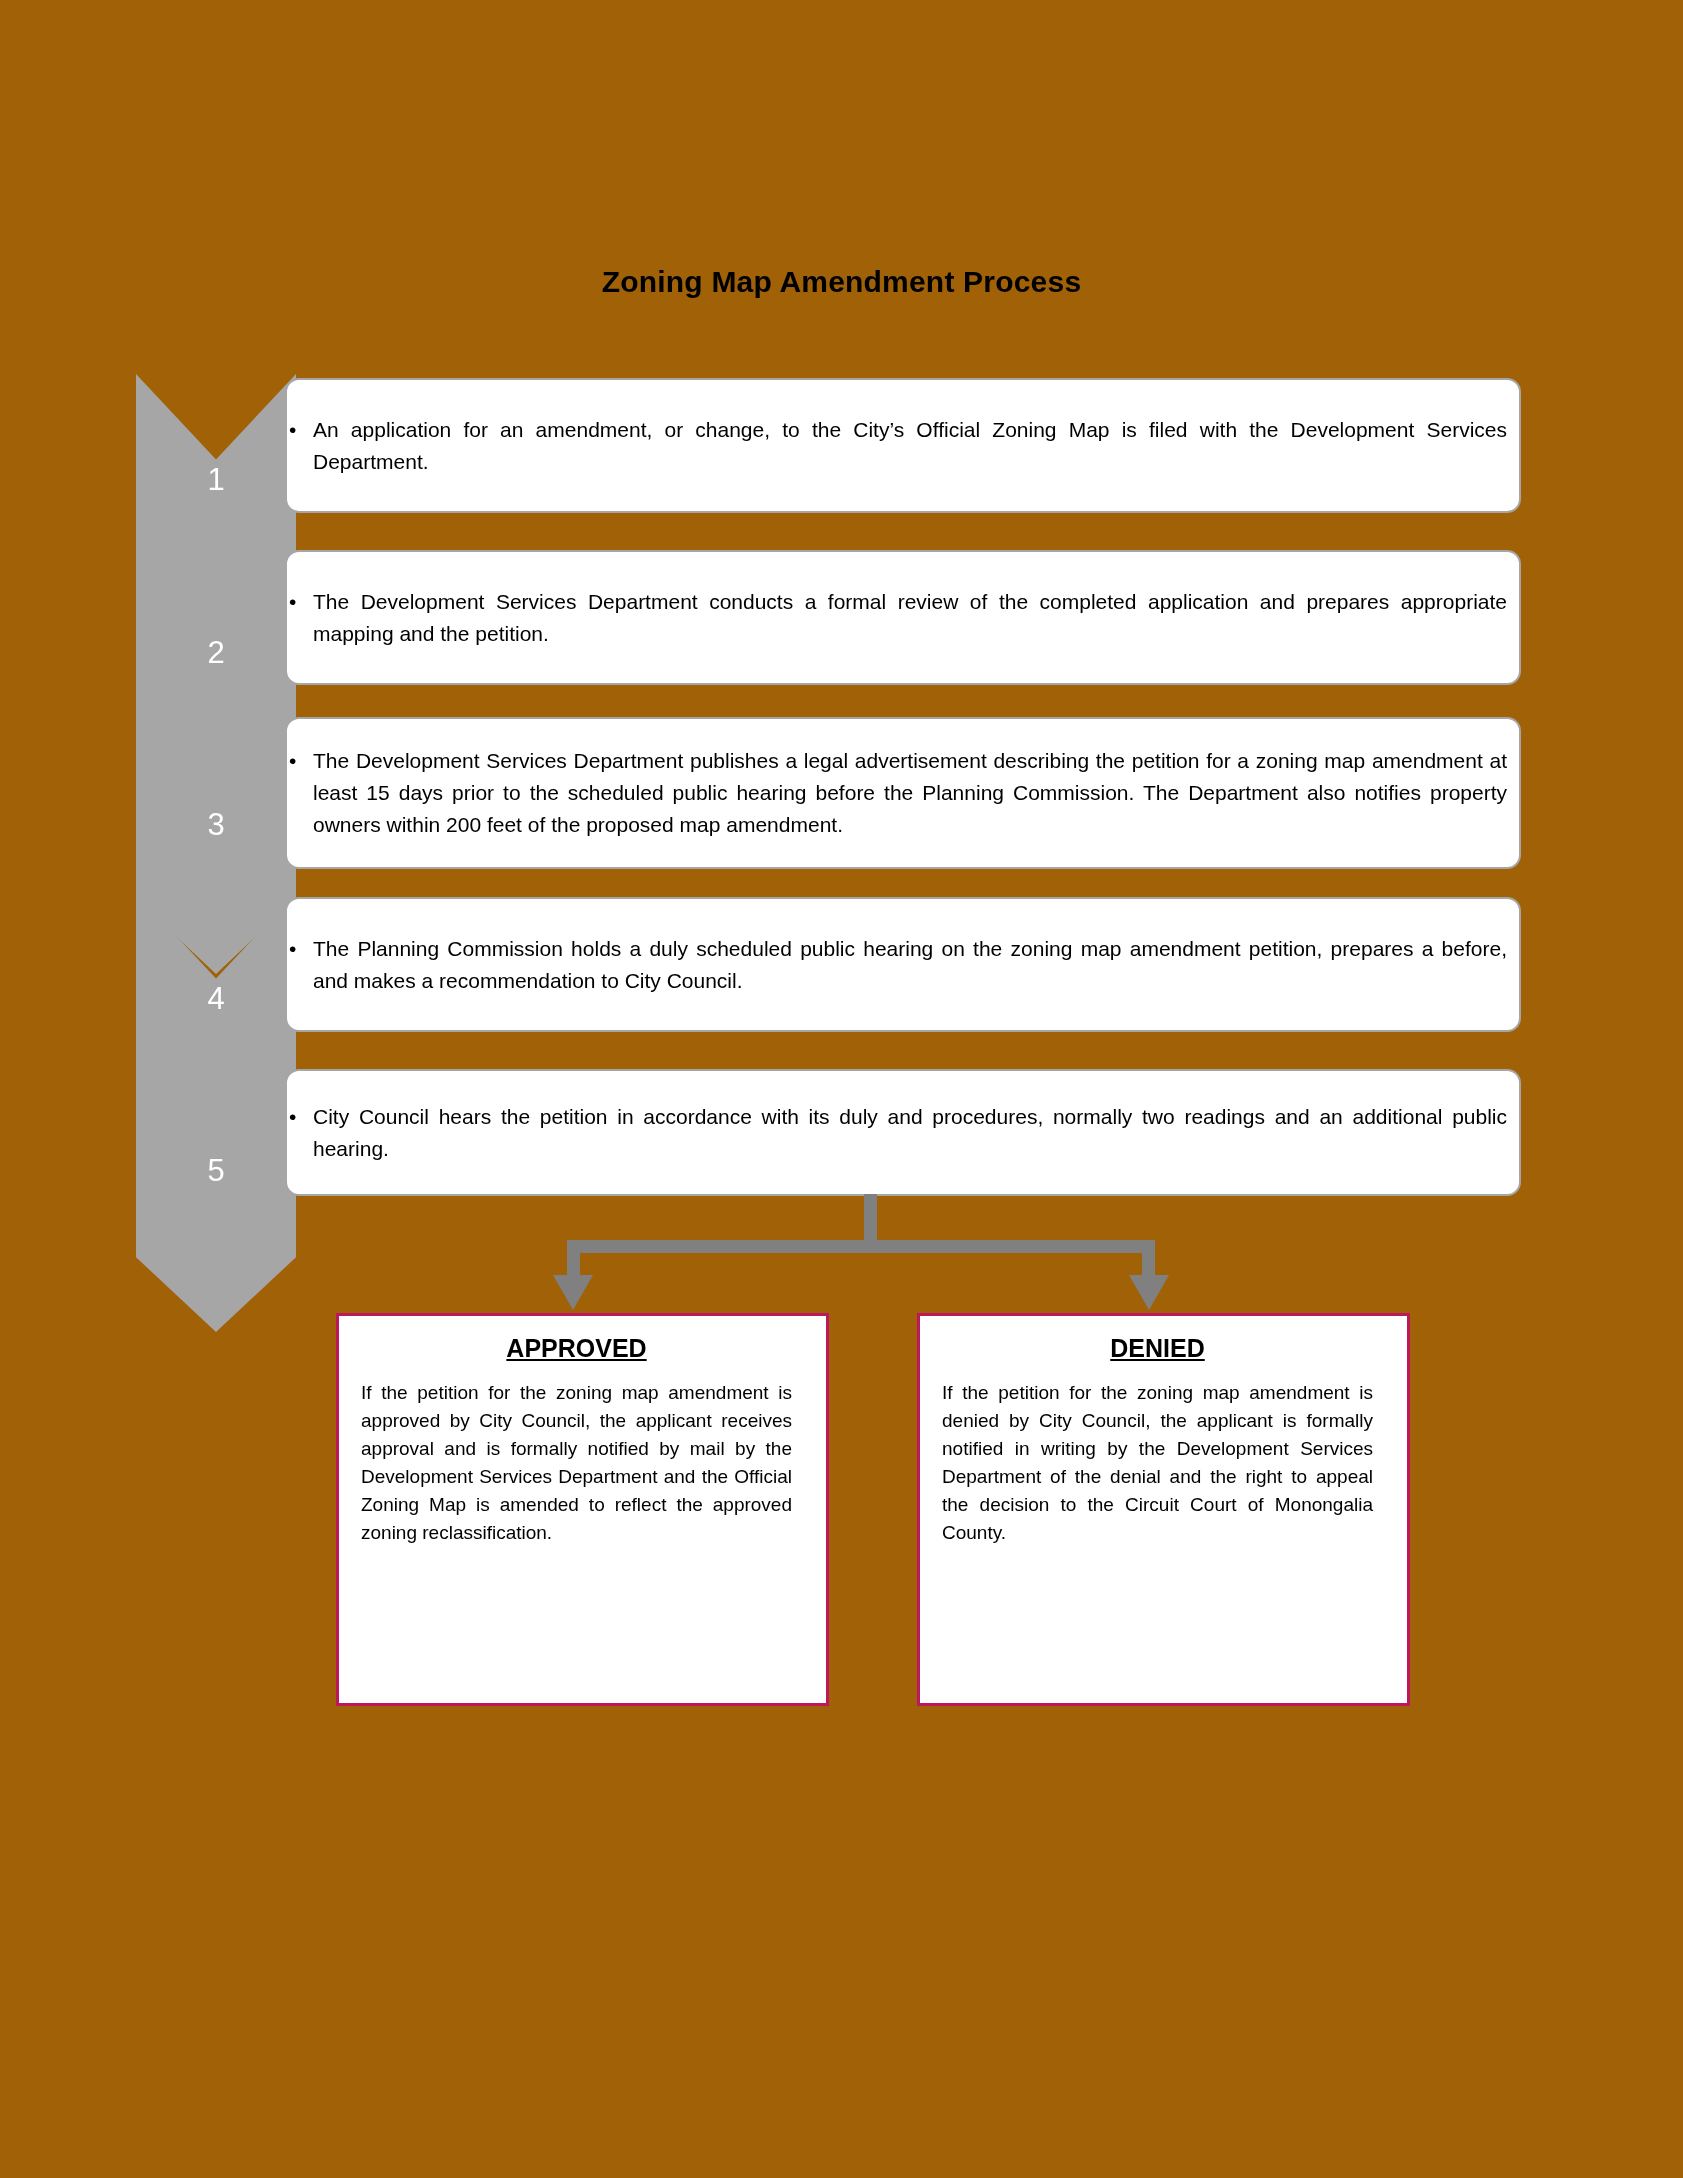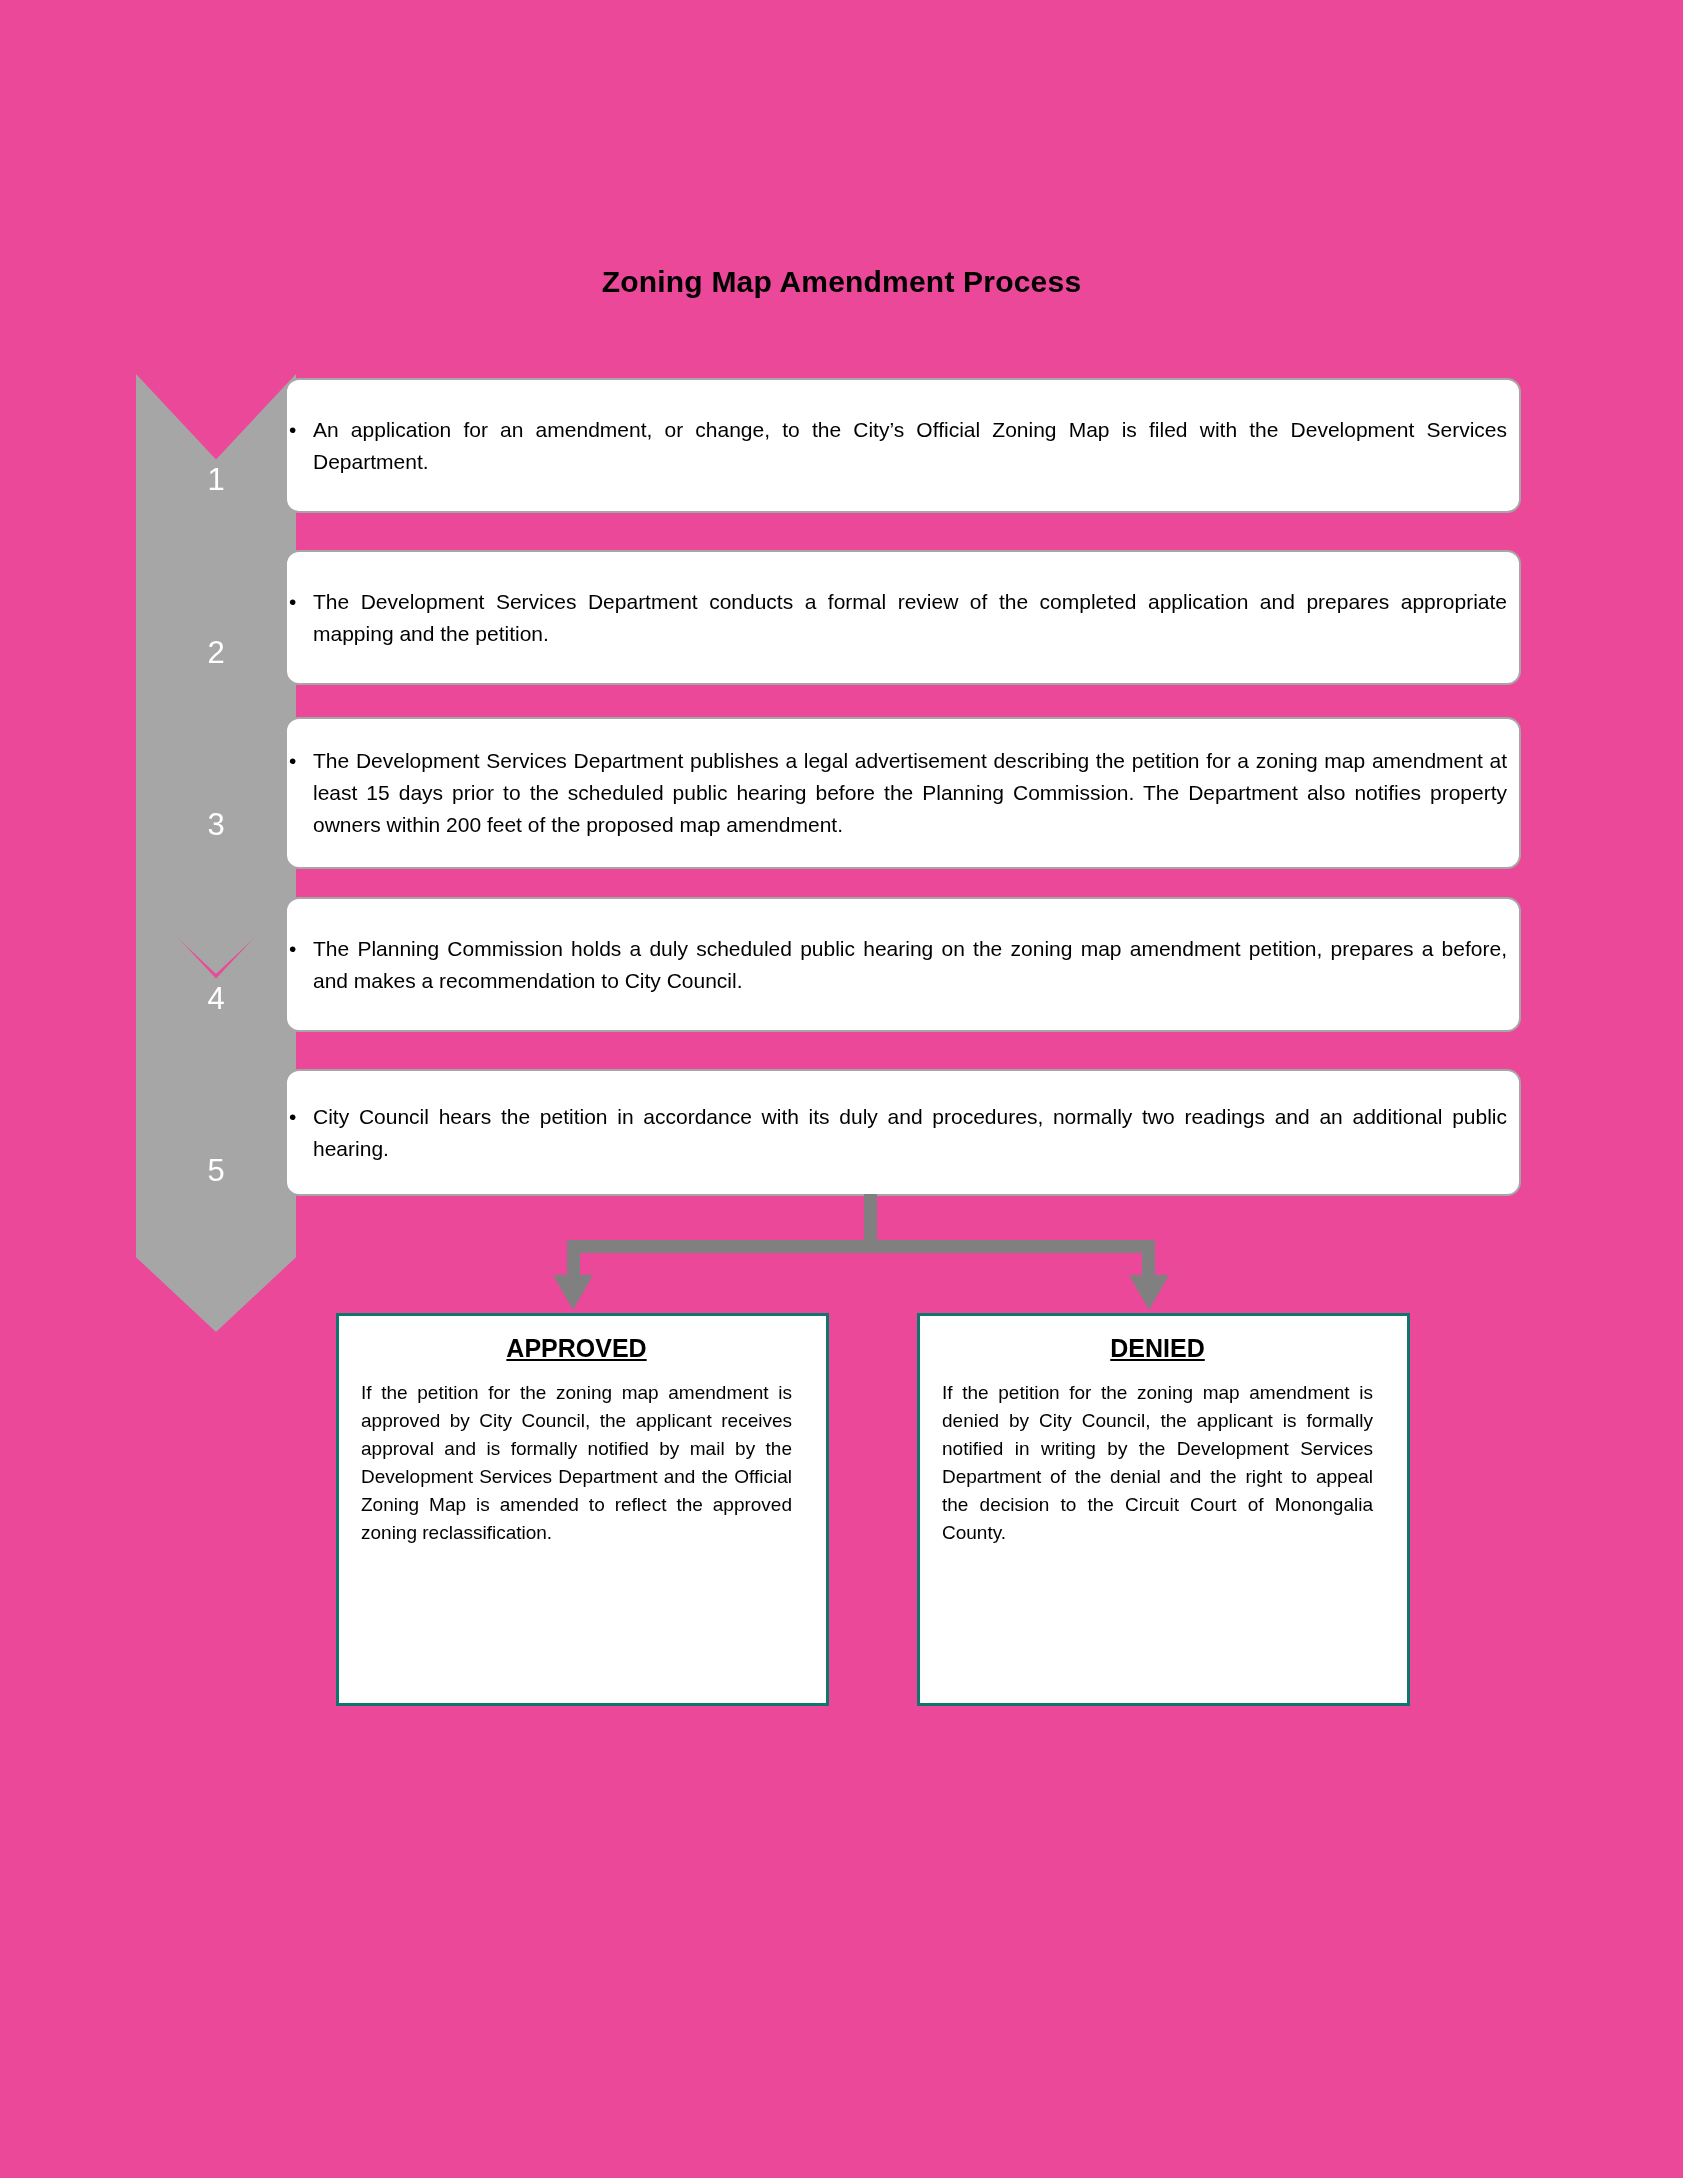--- a/index.html
+++ b/index.html
@@ -7,21 +7,21 @@
     padding: 0;
     background: #ffffff;
   }
   body {
     font-family: "DejaVu Sans", sans-serif;
   }
   #page {
     position: relative;
     width: 1683px;
     height: 2178px;
-    background: #ec4899;
+    background: #a16207;
     overflow: hidden;
   }
 
   
   #doc-title {
     position: absolute;
     left: 0;
     top: 265px;
     width: 1683px;
     text-align: center;
@@ -125,21 +125,21 @@
   #arrow-left-head { left: 553px; top: 1275px; }
   #arrow-right-head { left: 1129px; top: 1275px; }
 
   
   .outcome-box {
     position: absolute;
     top: 1313px;
     width: 493px;
     height: 393px;
     box-sizing: border-box;
-    border: 3px solid #0f766e;
+    border: 3px solid #be185d;
     background: #ffffff;
     padding: 18px 34px 10px 22px;
   }
   #outcome-approved { left: 336px; }
   #outcome-denied   { left: 917px; }
 
   .outcome-title {
     text-align: center;
     font-family: "Liberation Sans", sans-serif;
     font-weight: bold;

